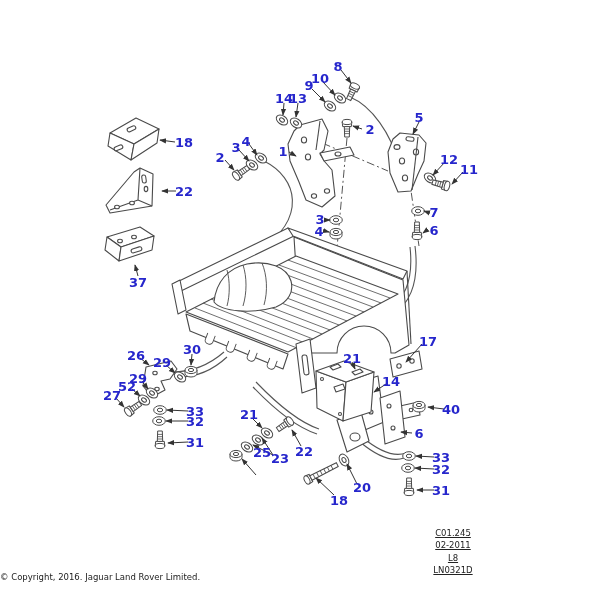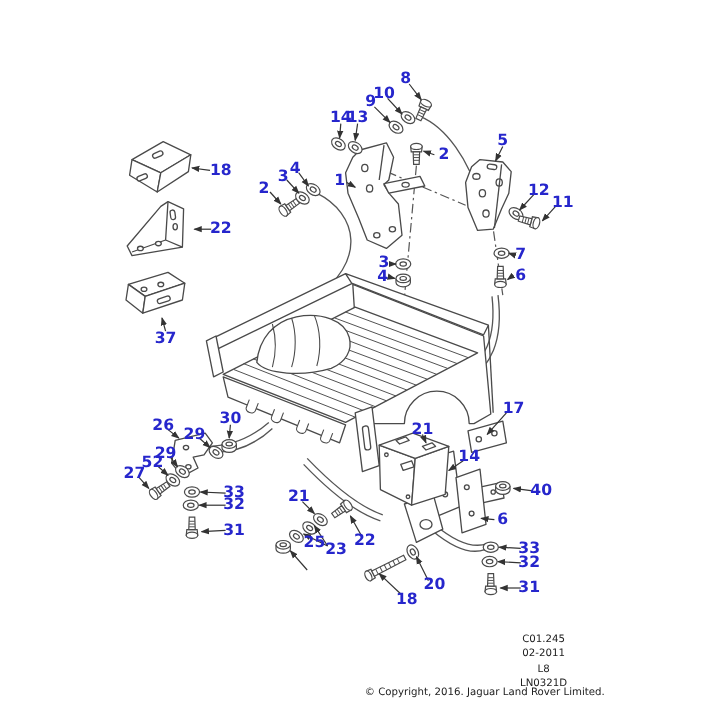--- a/index.html
+++ b/index.html
@@ -2,22 +2,22 @@
 <html><head>
 <meta charset="utf-8">
 <style>
   html,body{margin:0;padding:0;background:#fff;}
   .stage{position:relative;width:600px;height:600px;background:#fff;overflow:hidden;
          font-family:"DejaVu Sans","Liberation Sans",sans-serif;}
   .stage svg{position:absolute;left:0;top:0;}
   .co{position:absolute;transform:translate(-50%,-50%);color:#2626cc;
       font:bold 13px "DejaVu Sans","Liberation Sans",sans-serif;white-space:nowrap;cursor:pointer;}
   .infobox{position:absolute;left:409px;top:527px;width:88px;text-align:center;
-           color:#222;font:8.5px/12.4px "DejaVu Sans","Liberation Sans",sans-serif;}
-  .copyright{position:absolute;left:0;top:572px;width:504px;text-align:right;
+           color:#222;font:8.5px/12.4px "DejaVu Sans","Liberation Sans",sans-serif;text-decoration:underline;}
+  .copyright{position:absolute;left:0;top:572px;width:504px;text-align:left;
              color:#222;font:8.5px "DejaVu Sans","Liberation Sans",sans-serif;}
   .ld{stroke:#333;stroke-width:1;fill:none;marker-end:url(#arr);}
 </style>
 </head>
 <body>
 
 <div class="stage">
 
 <svg width="600" height="600" viewBox="0 0 600 600">
   <defs>

